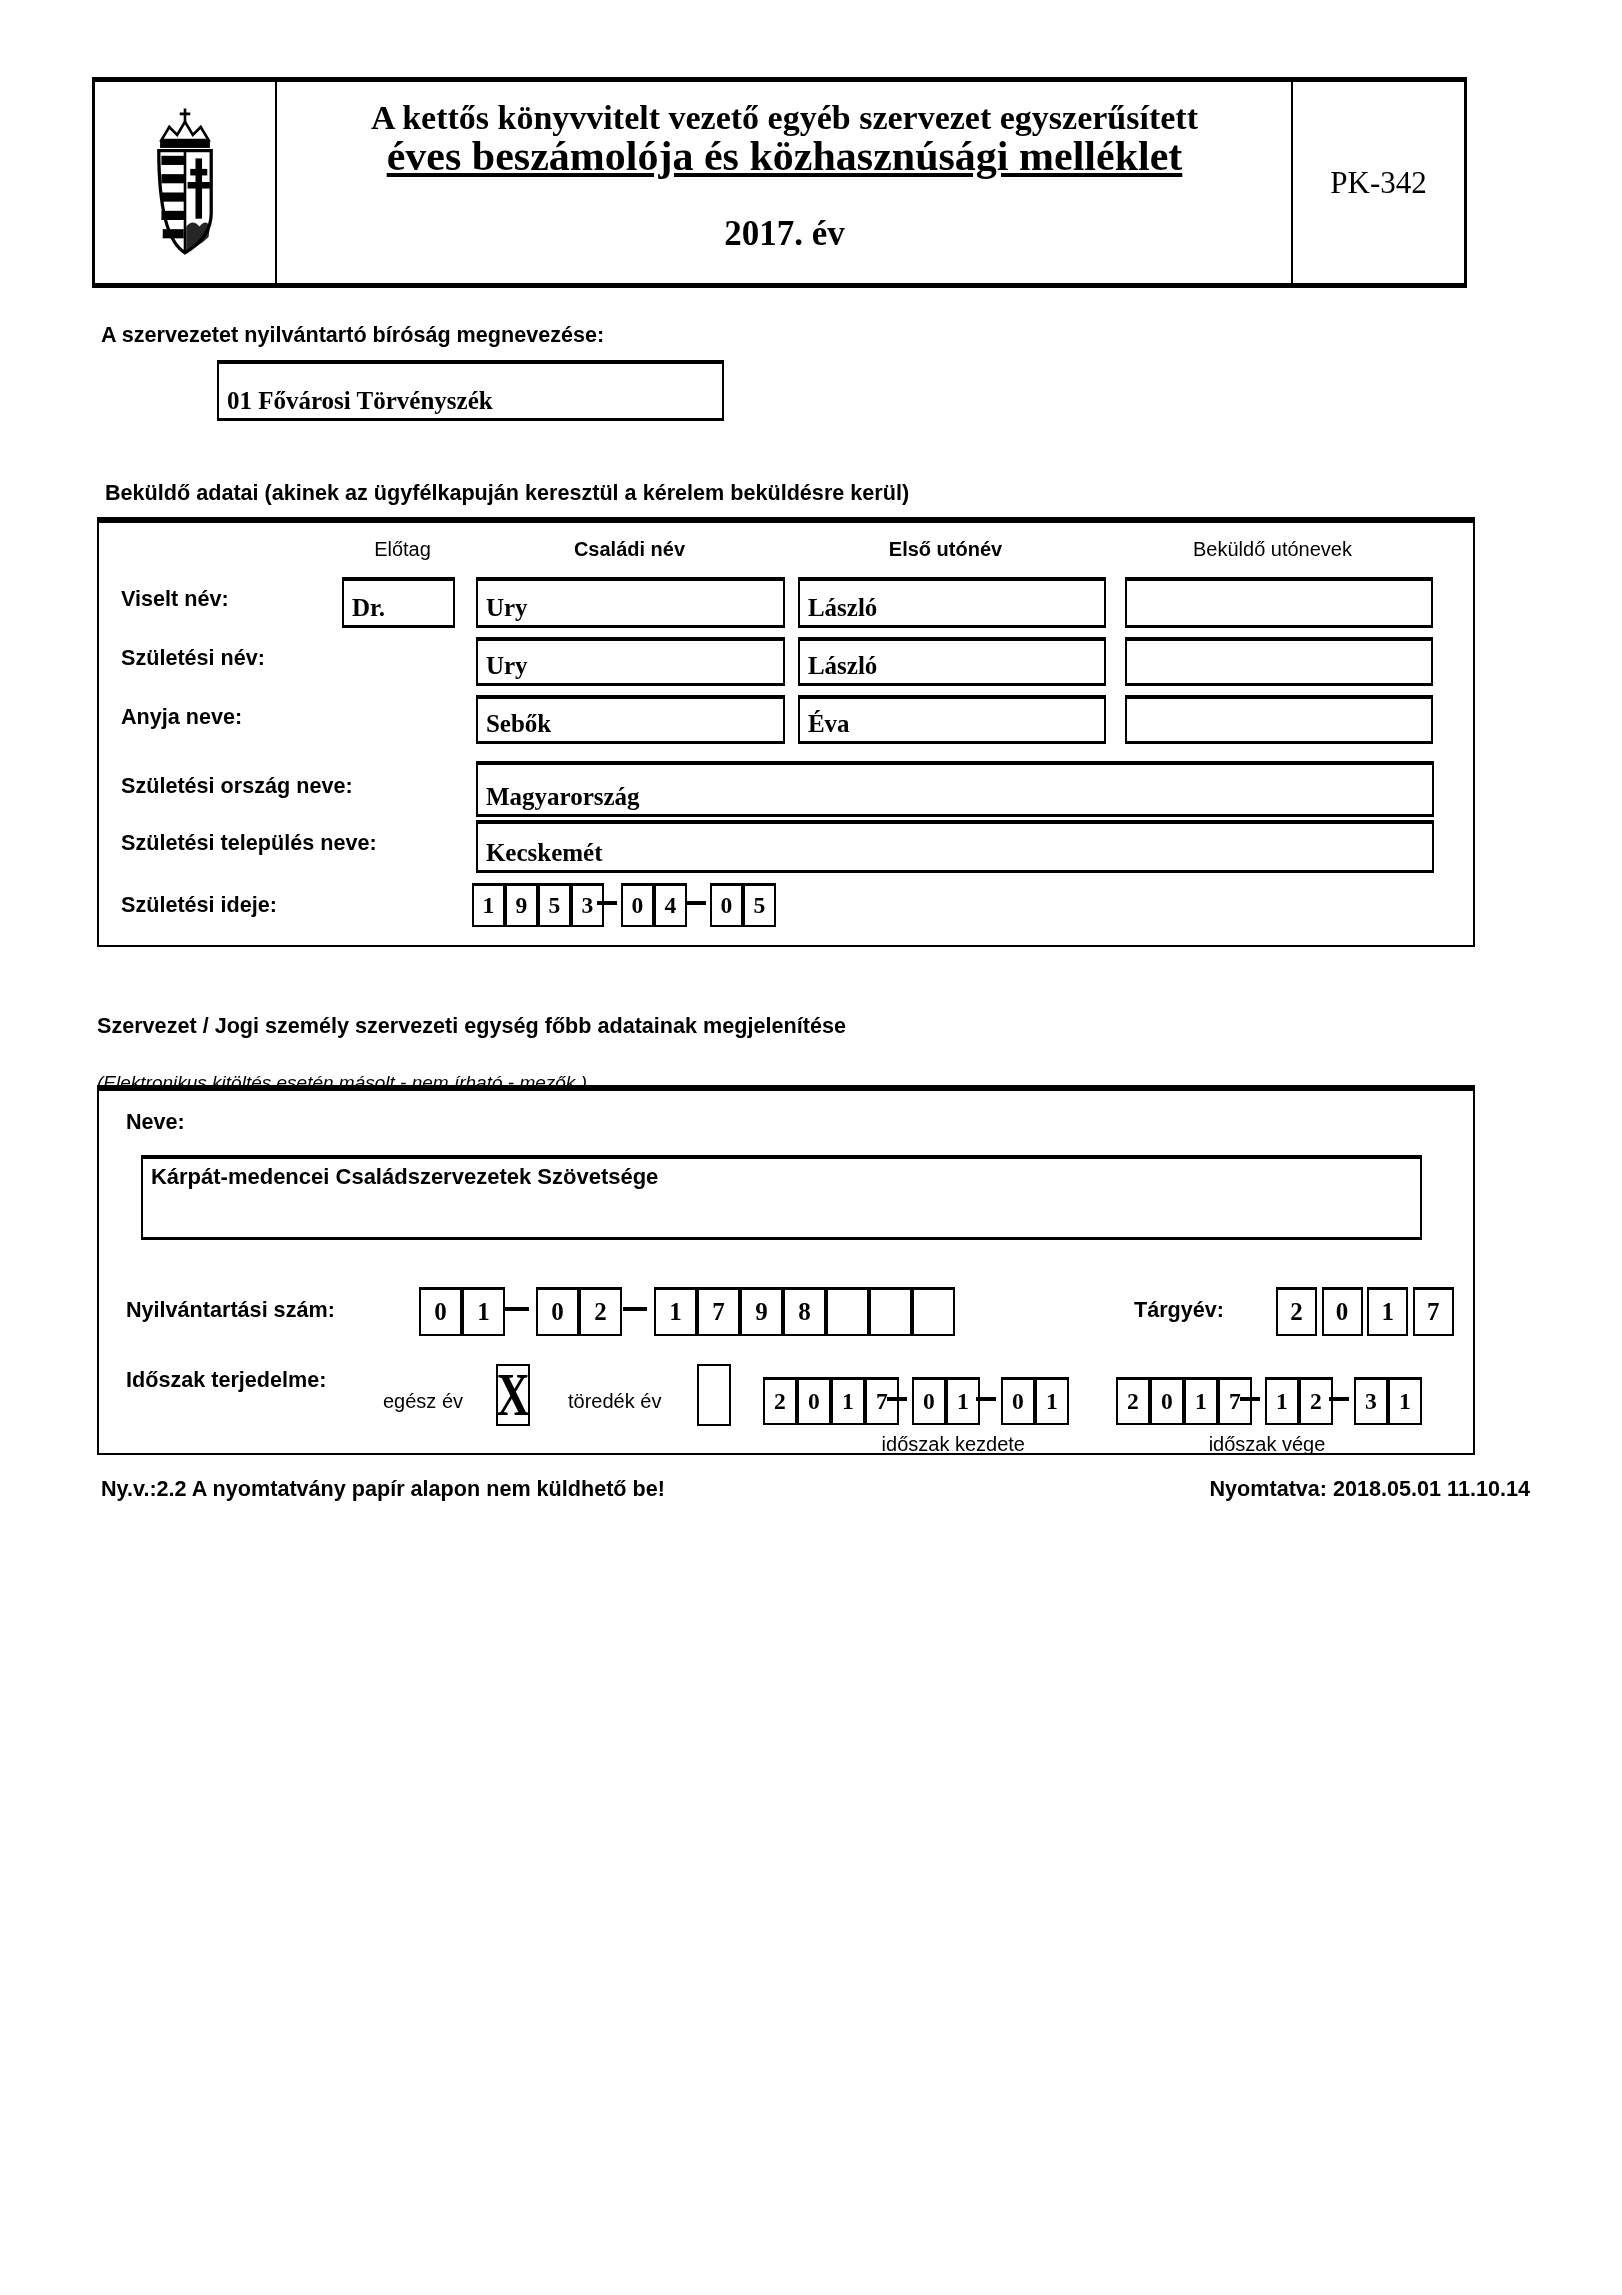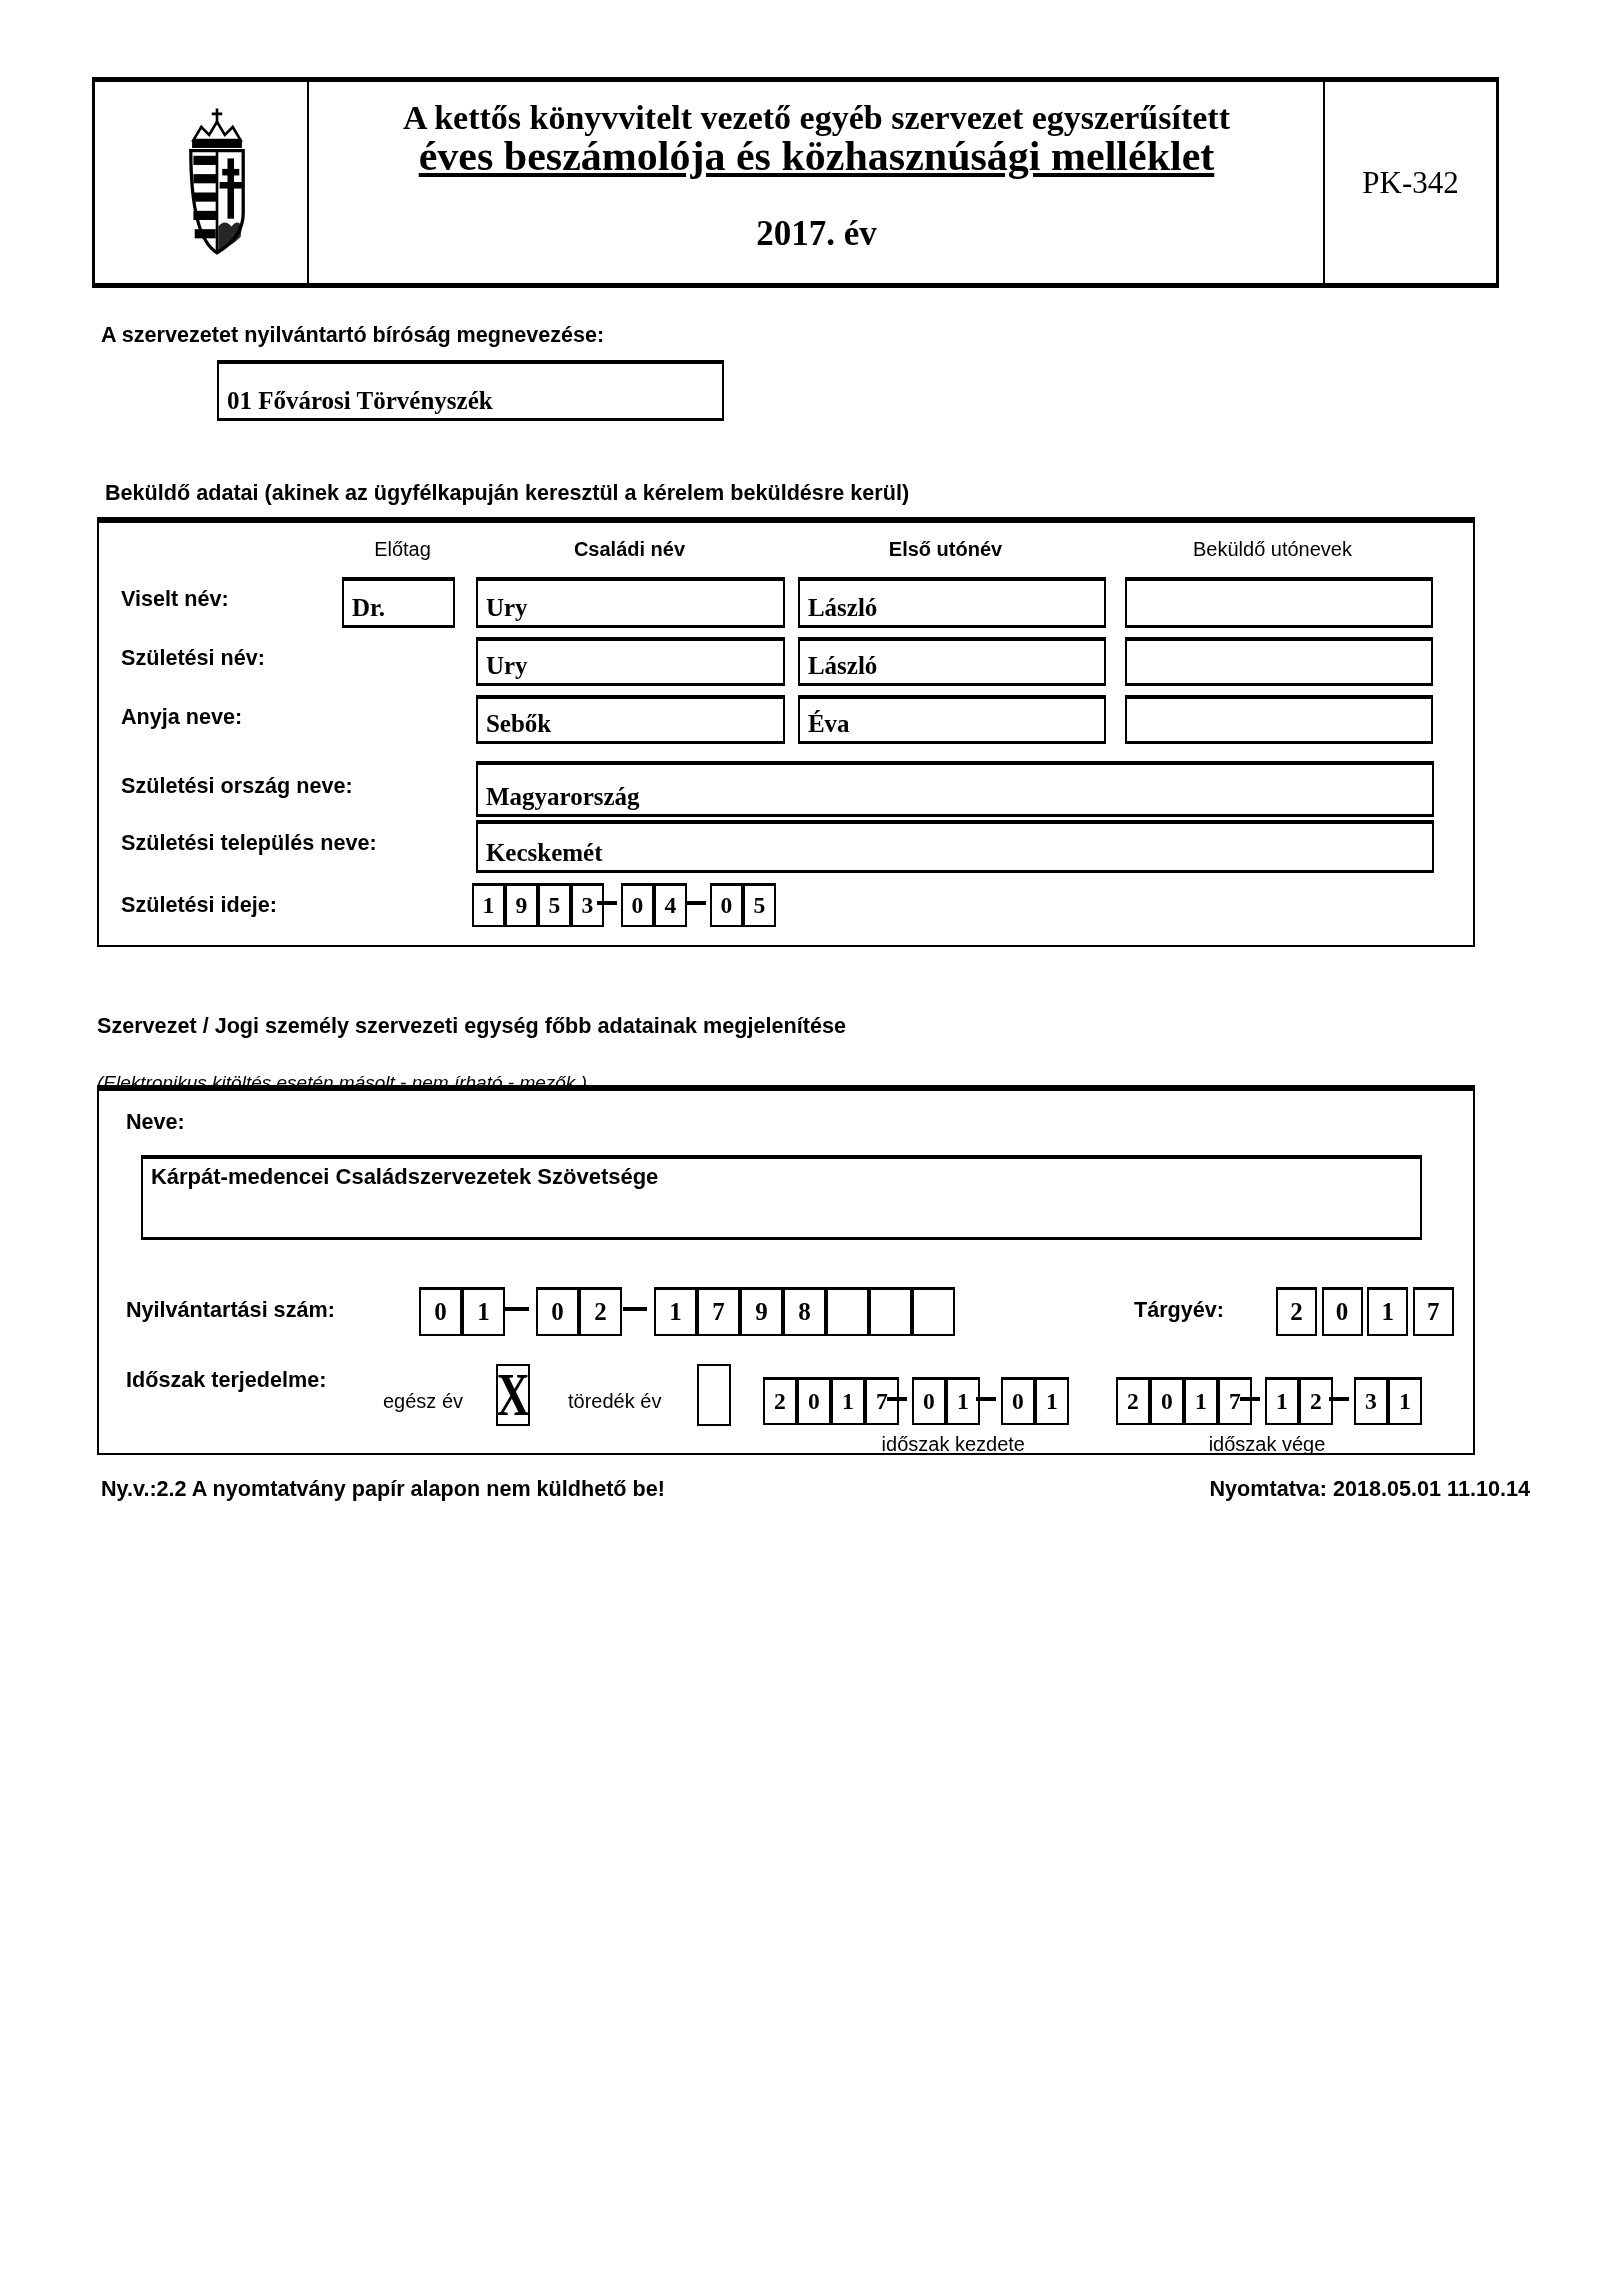--- a/index.html
+++ b/index.html
@@ -1,18 +1,18 @@
 <!DOCTYPE html>
 <html style="font-size:10.5px"><head>
 <meta charset="utf-8">
 <style>
   html,body{margin:0;padding:0;background:#fff;}
   .page{position:relative;width:1622px;height:2295px;background:#ffffff;overflow:hidden;
         font-family:"Liberation Sans",sans-serif;color:#000;}
-  .abs{position:absolute;padding-left:32px;}
+  .abs{position:absolute;}
   .lbl{position:absolute;font-weight:bold;font-size:21.6px;white-space:nowrap;}
   .txt{position:absolute;font-size:20px;white-space:nowrap;margin-top:20px;}
   .hdr-col{position:absolute;font-size:20px;text-align:center;width:275px;}
   .bold{font-weight:bold;}
   .italic{font-style:italic;}
   .serif{font-family:"Liberation Serif",serif;}
   .section-box{position:absolute;border:2.6px solid #000;border-top-width:6.5px;background:#fff;}
   .fld{position:absolute;border:2.6px solid #000;border-top-width:4.6px;border-bottom-width:3.9px;
        background:#fff;display:flex;align-items:flex-end;padding:0 2.6px 3.3px 7.9px;
        font-family:"Liberation Serif",serif;font-weight:bold;font-size:25px;overflow:hidden;white-space:nowrap;}

